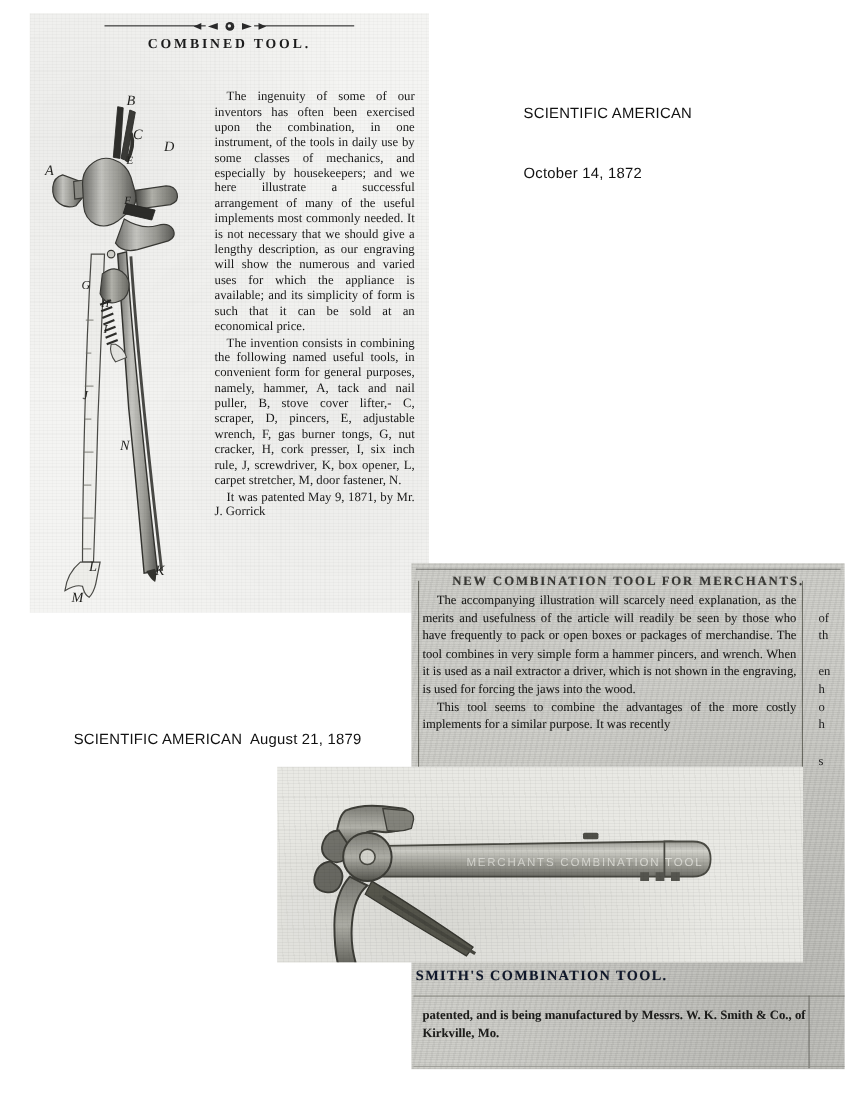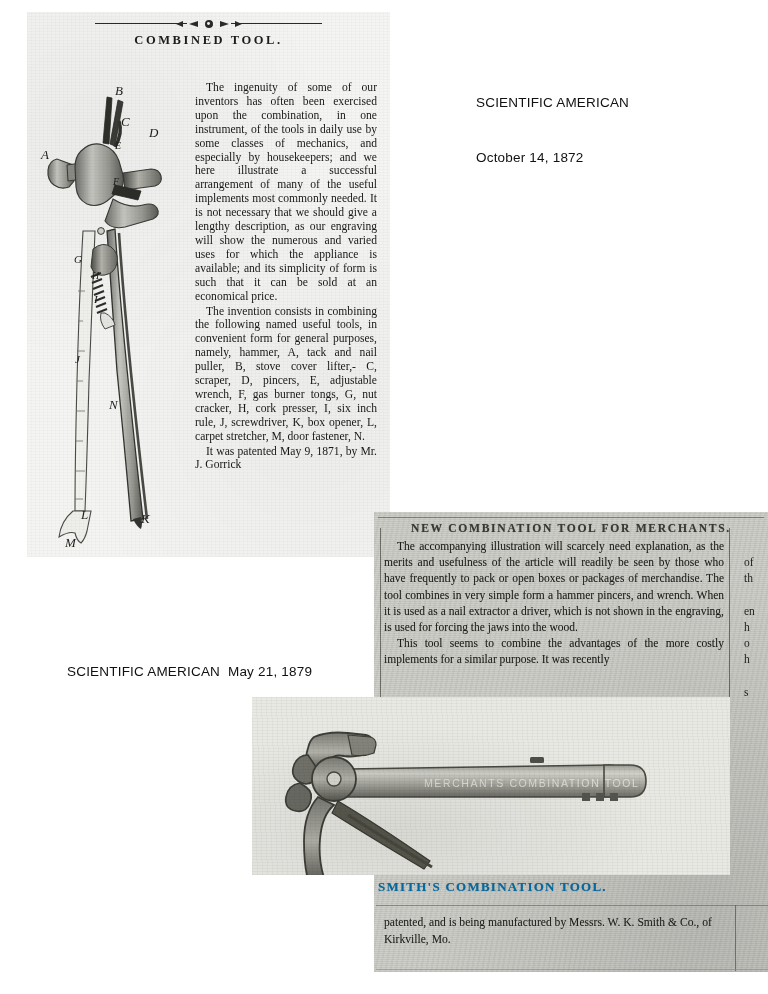--- a/index.html
+++ b/index.html
@@ -84,26 +84,26 @@
   #engpanel{position:absolute;left:252px;top:697px;width:478px;height:178px;
             background:#e9e9e4;overflow:hidden;}
   #engpanel .grain{position:absolute;inset:0;pointer-events:none;
       background:
         repeating-linear-gradient(0deg,rgba(0,0,0,.035) 0 1px,rgba(0,0,0,0) 1px 3px),
         repeating-linear-gradient(88deg,rgba(0,0,0,.028) 0 1px,rgba(0,0,0,0) 1px 5px),
         radial-gradient(ellipse at 30% 75%,rgba(0,0,0,.07),rgba(0,0,0,0) 55%);
       mix-blend-mode:multiply;}
   .cap2{position:absolute;left:378px;top:879px;
         font-family:"Liberation Serif",serif;font-weight:bold;
-        font-size:13px;letter-spacing:1.25px;color:#0369a1;
+        font-size:13px;letter-spacing:1.25px;color:#0f172a;
         text-shadow:0 0 1px rgba(0,0,0,.3);}
   .foot2{position:absolute;left:384px;top:915px;width:352px;
          font-size:11.6px;line-height:16.5px;color:#1d1d1b;
          text-shadow:0 0 .6px rgba(0,0,0,.2);}
-  .foot2 p{margin:0;}
+  .foot2 p{margin:0;font-weight:bold;}
   .foot-rule{position:absolute;left:376px;right:0;top:905px;height:1px;
              background:#6f6f68;opacity:.7;}
   .foot-vrule{position:absolute;right:32px;top:905px;height:66px;width:1px;
               background:#5e5e57;opacity:.8;}
   .botline{position:absolute;left:376px;right:0;top:969px;height:1px;
            background:#8a8a83;opacity:.6;}
 </style>
 </head>
 <body>
 
@@ -217,21 +217,21 @@
   </div>
 
   <div class="grain"></div>
 </div>
 
 <div class="annot" style="left:428px;top:58px;margin-left:48px;">
   <div>SCIENTIFIC AMERICAN</div>
   <div>October 14, 1872</div>
 </div>
 
-<div class="annot" style="left:67px;top:663px;">SCIENTIFIC AMERICAN  May 21, 1879</div>
+<div class="annot" style="left:67px;top:663px;">SCIENTIFIC AMERICAN  August 21, 1879</div>
 
 <div id="clip2">
   <div class="topline"></div>
 
   <div class="hl2">NEW COMBINATION TOOL FOR MERCHANTS.</div>
 
   <div class="colrule" style="left:6px;"></div>
   <div class="colrule" style="left:355px;"></div>
 
   <div class="txt2">

